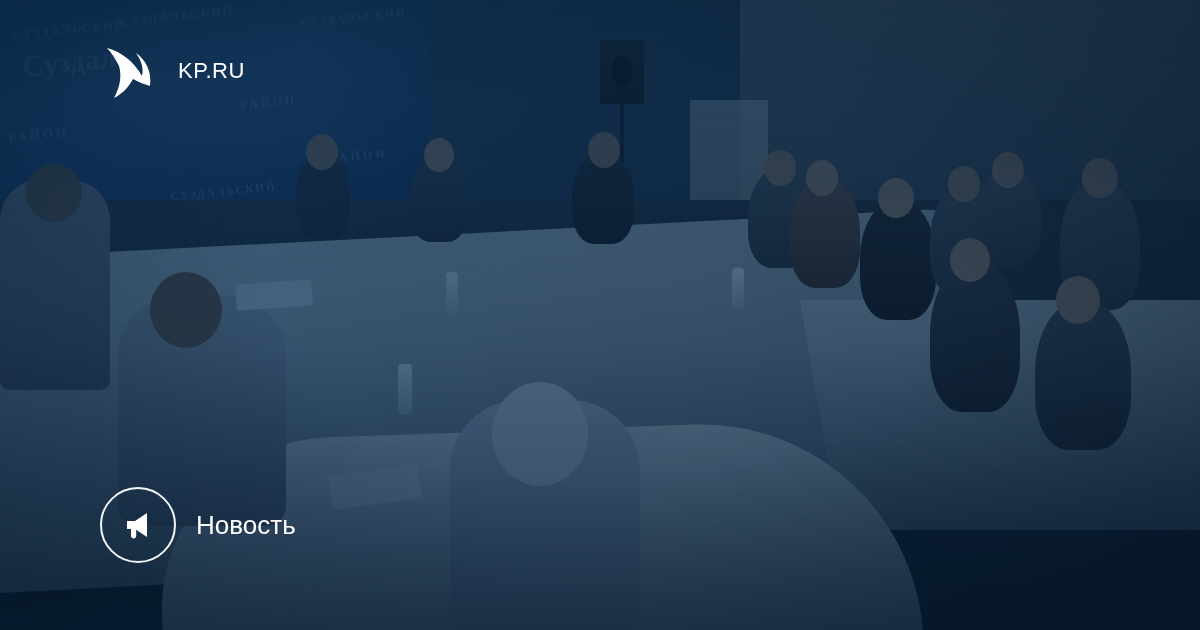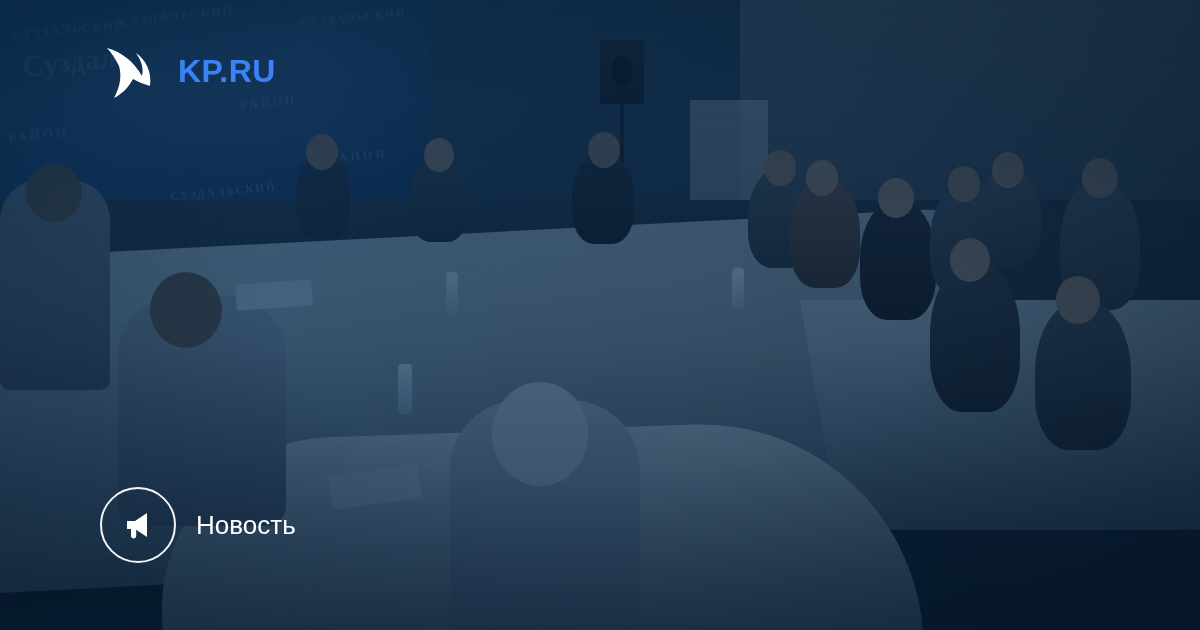--- a/index.html
+++ b/index.html
@@ -156,23 +156,23 @@
     left: 100px; top: 40px;
     display: flex;
     align-items: center;
     gap: 16px;
   }
   .kp-bird {
     width: 62px; height: 62px;
     position: relative;
   }
   .kp-wordmark {
-    color: #3b82f6;
-    font-size: 32px;
-    font-weight: bold;
+    color: #ffffff;
+    font-size: 22px;
+    font-weight: normal;
     letter-spacing: 0.5px;
     line-height: 1;
   }
   .headline {
     position: absolute;
     left: 96px;
     top: 152px;
     width: 960px;
     color: #ffffff;
     font-size: 45px;

